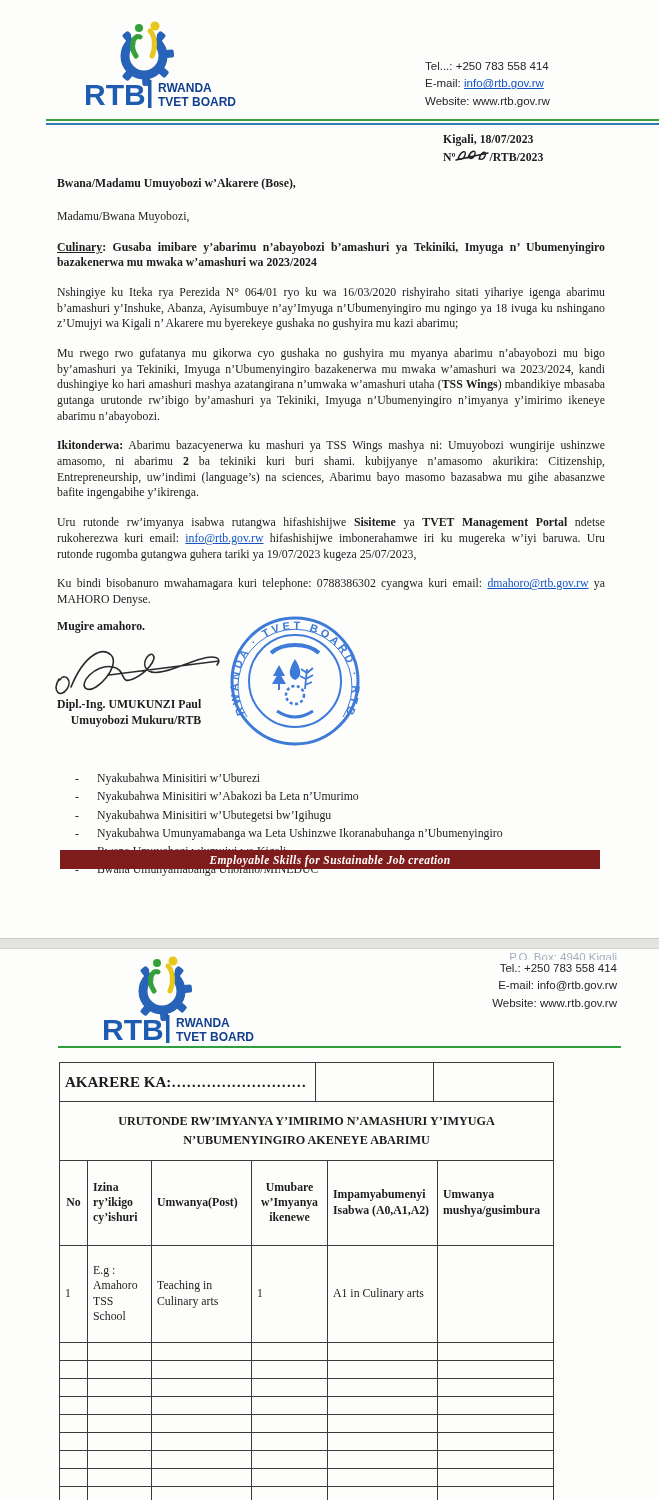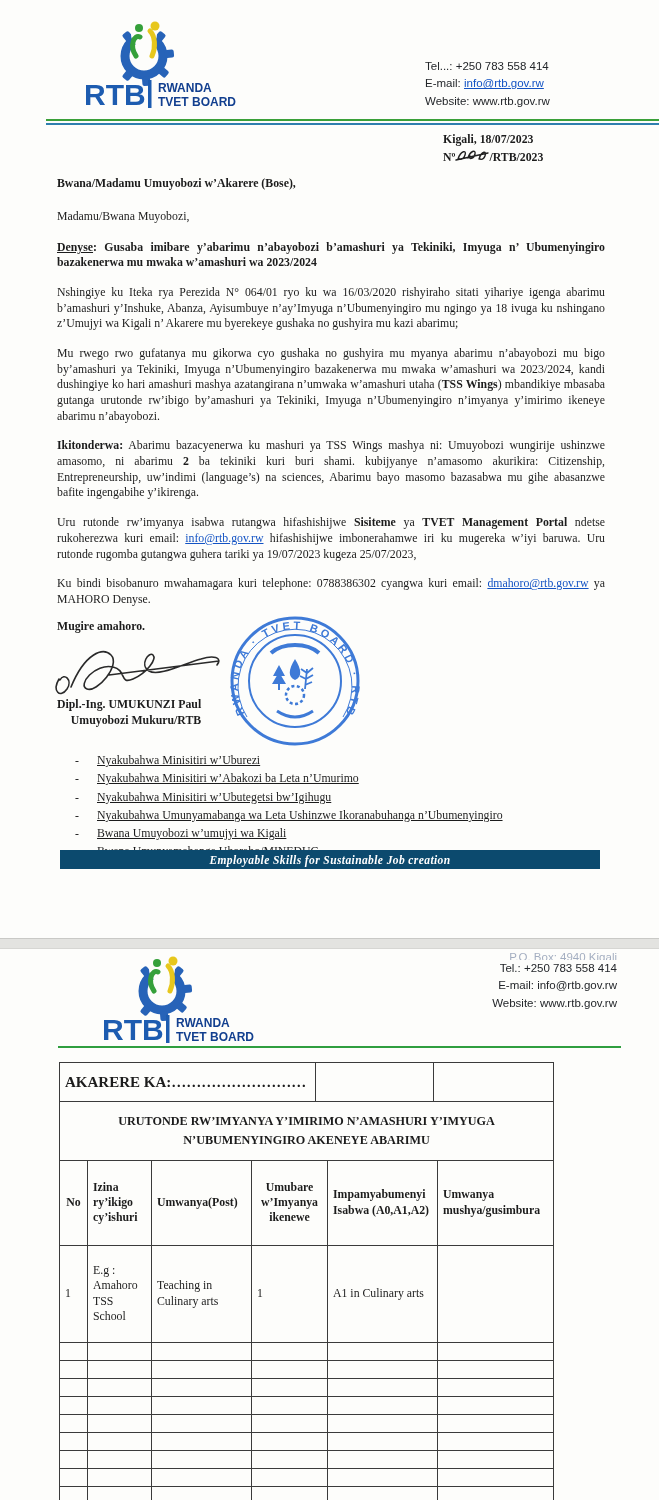--- a/index.html
+++ b/index.html
@@ -28,24 +28,24 @@
   .salutation{margin-top:14px;}
   .subject{margin-top:15px;font-weight:bold;text-align:justify;}
   .subject .u{text-decoration:underline;}
   .para{margin-top:14px;text-align:justify;}
   .b{font-weight:bold;}
   .closing{margin-top:10px;font-weight:bold;}
   .sig-zone{position:relative;height:102px;}
   .sig-svg{position:absolute;left:-6px;top:2px;}
   .stamp{position:absolute;left:170px;top:-22px;opacity:.92;}
   .signer{position:absolute;left:0;top:62px;font-weight:bold;line-height:1.35;text-align:right;}
-  .cc{margin-top:14px;text-decoration:underline;}
+  .cc{margin-top:32px;}
   .cc .cc-item{padding-left:40px;text-indent:-22px;line-height:1.55;}
   .cc .cc-item::before{content:"-";display:inline-block;width:22px;text-indent:0;}
-  .slogan-bar{position:absolute;left:60px;top:850px;width:540px;height:19px;background:#0c4a6e;
+  .slogan-bar{position:absolute;left:60px;top:850px;width:540px;height:19px;background:#7f1d1d;
               display:flex;align-items:center;justify-content:center;}
   .slogan-bar span{color:#ffffff;font-style:italic;font-weight:bold;font-size:11.5px;letter-spacing:.4px;}
 
   
   .tbl-area{position:absolute;left:59px;top:113px;width:494px;font-size:11.8px;}
   table{border-collapse:collapse;table-layout:fixed;width:494px;}
   td{border:1.4px solid #3b3b3b;padding:3px 5px;vertical-align:middle;overflow:hidden;}
   .t-akarere td{height:32px;font-weight:bold;font-size:15px;}
   .t-main{margin-top:-1.4px;}
   .row-title td{height:50px;font-weight:bold;text-align:center;font-size:12.2px;line-height:1.55;padding:4px 34px;}
@@ -102,21 +102,21 @@
     </div>
 
     <div class="letter">
 
       <div class="addressees">
         <div>Bwana/Madamu Umuyobozi w’Akarere (Bose),</div>
       </div>
 
       <div class="salutation">Madamu/Bwana Muyobozi,</div>
 
-      <div class="subject"><span class="u">Denyse</span><span>: Gusaba imibare y’abarimu n’abayobozi b’amashuri ya Tekiniki, Imyuga n’ Ubumenyingiro bazakenerwa mu mwaka w’amashuri wa 2023/2024</span></div>
+      <div class="subject"><span class="u">Culinary</span><span>: Gusaba imibare y’abarimu n’abayobozi b’amashuri ya Tekiniki, Imyuga n’ Ubumenyingiro bazakenerwa mu mwaka w’amashuri wa 2023/2024</span></div>
 
       <p class="para">Nshingiye ku Iteka rya Perezida N° 064/01 ryo ku wa 16/03/2020 rishyiraho sitati yihariye igenga abarimu b’amashuri y’Inshuke, Abanza, Ayisumbuye n’ay’Imyuga n’Ubumenyingiro mu ngingo ya 18 ivuga ku nshingano z’Umujyi wa Kigali n’ Akarere mu byerekeye gushaka no gushyira mu kazi abarimu;</p>
 
       <p class="para"><span>Mu rwego rwo gufatanya mu gikorwa cyo gushaka no gushyira mu myanya abarimu n’abayobozi mu bigo by’amashuri ya Tekiniki, Imyuga n’Ubumenyingiro bazakenerwa mu mwaka w’amashuri wa 2023/2024, kandi dushingiye ko hari amashuri mashya azatangirana n’umwaka w’amashuri utaha (</span><span class="b">TSS Wings</span><span>) mbandikiye mbasaba gutanga urutonde rw’ibigo by’amashuri ya Tekiniki, Imyuga n’Ubumenyingiro n’imyanya y’imirimo  ikeneye abarimu n’abayobozi.</span></p>
 
       <p class="para"><span class="b">Ikitonderwa:</span><span> Abarimu bazacyenerwa ku mashuri ya TSS Wings mashya ni: Umuyobozi wungirije ushinzwe amasomo, ni abarimu </span><span class="b">2</span><span> ba tekiniki kuri buri shami. kubijyanye n’amasomo akurikira: Citizenship, Entrepreneurship, uw’indimi (language’s) na sciences, Abarimu bayo masomo bazasabwa mu gihe abasanzwe bafite ingengabihe y’ikirenga.</span></p>
 
       <p class="para"><span>Uru rutonde rw’imyanya isabwa rutangwa hifashishijwe </span><span class="b">Sisiteme</span><span> ya </span><span class="b">TVET Management Portal</span><span> ndetse rukoherezwa kuri email: </span><a href="#" class="maillink">info@rtb.gov.rw</a><span> hifashishijwe imbonerahamwe iri ku mugereka w’iyi baruwa. Uru rutonde rugomba gutangwa guhera tariki ya 19/07/2023 kugeza 25/07/2023,</span></p>
 
       <p class="para"><span>Ku bindi bisobanuro mwahamagara kuri telephone: 0788386302 cyangwa kuri email: </span><a href="#" class="maillink">dmahoro@rtb.gov.rw</a><span> ya MAHORO Denyse.</span></p>

